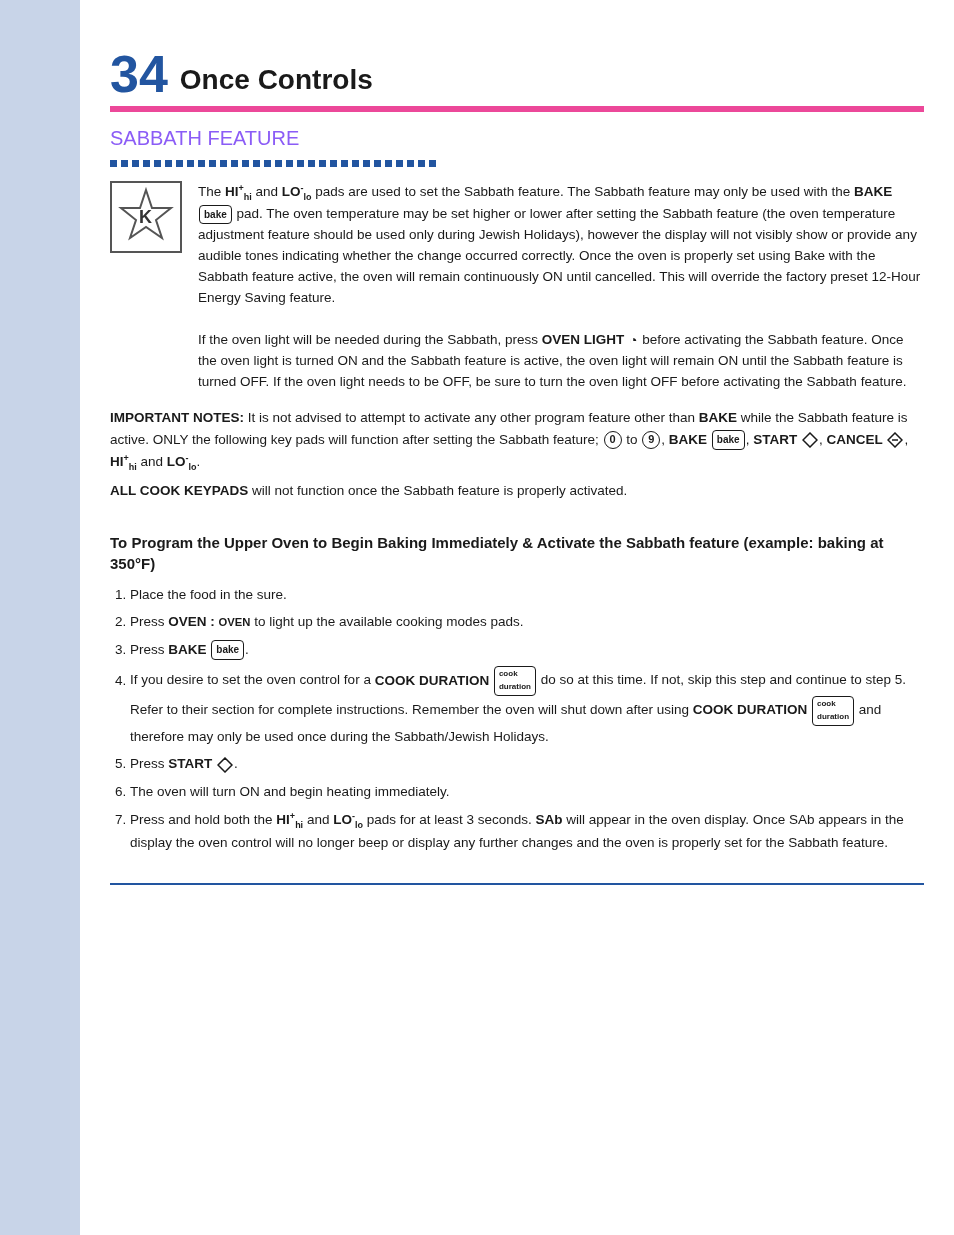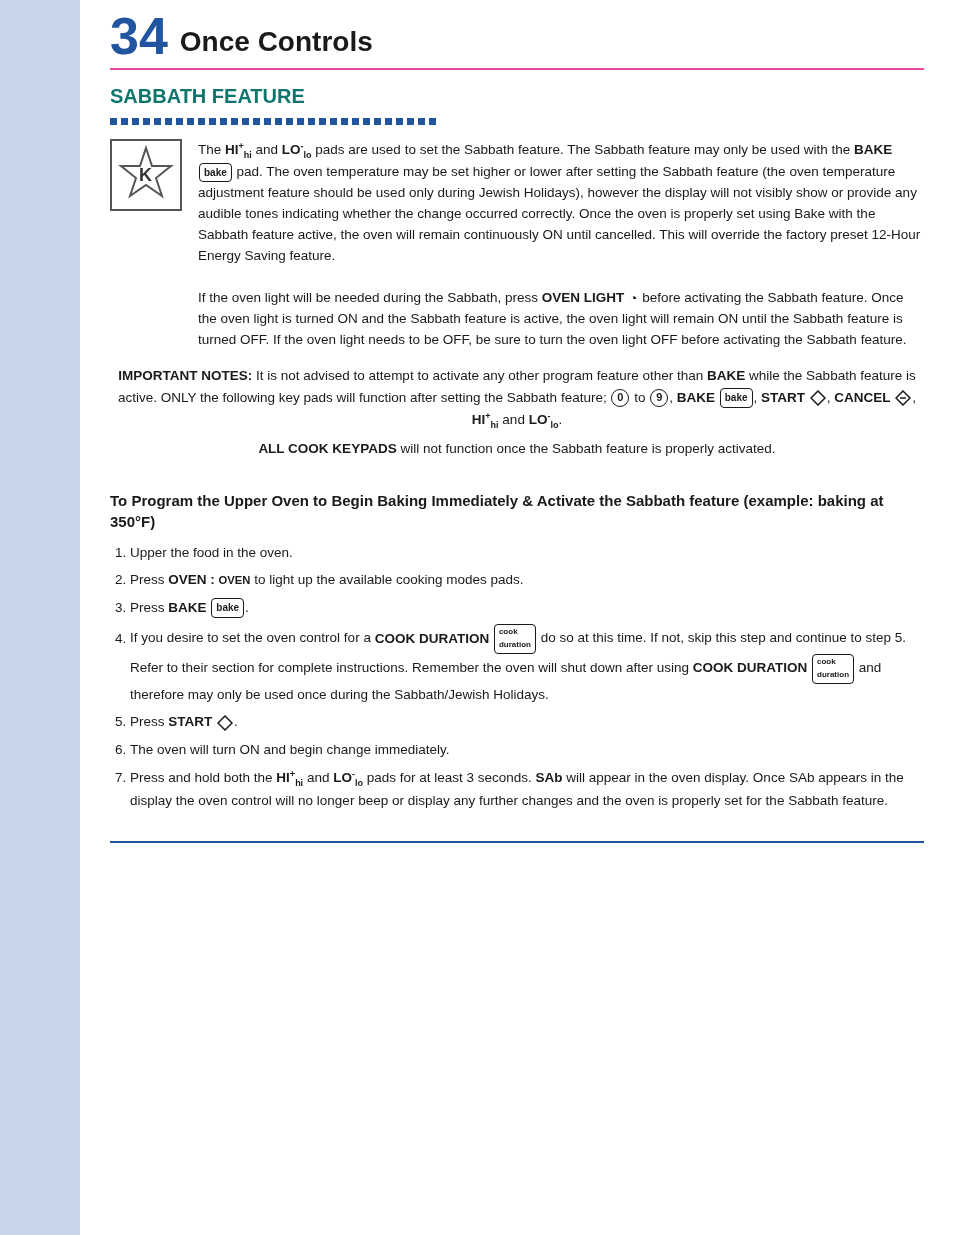--- a/index.html
+++ b/index.html
@@ -29,47 +29,48 @@
     
     .main {
       flex: 1;
       padding: 0 30px 30px 30px;
     }
 
     
     .chapter-header {
       display: flex;
       align-items: flex-end;
-      border-bottom: 2px solid #ec4899;
+      border-bottom: 6px solid #ec4899;
       padding-bottom: 6px;
       margin-bottom: 14px;
       padding-top: 10px;
+      margin-top: 38px;
     }
 
     .chapter-number {
       font-size: 52px;
       font-weight: bold;
       color: #2255a0;
       line-height: 1;
       margin-right: 12px;
     }
 
     .chapter-title {
       font-size: 28px;
       font-weight: bold;
       color: #1a1a1a;
       line-height: 1;
       padding-bottom: 6px;
     }
 
     
     .section-heading {
-      color: #0f766e;
+      color: #8b5cf6;
       font-size: 20px;
-      font-weight: bold;
+      font-weight: normal;
       line-height: 1.2;
       margin-bottom: 4px;
     }
 
     
     .dot-divider {
       display: flex;
       align-items: center;
       gap: 4px;
       margin: 10px 0 14px 0;
@@ -110,21 +111,20 @@
       font-size: 13.5px;
       line-height: 1.55;
       flex: 1;
     }
 
     
     .important-notes {
       margin: 14px 0 10px 0;
       font-size: 13.5px;
       line-height: 1.6;
-      text-align: center;
     }
 
     
     .sub-heading {
       font-size: 15px;
       font-weight: bold;
       color: #1a1a1a;
       margin: 30px 0 10px 0;
       line-height: 1.4;
     }
@@ -288,21 +288,21 @@
       <p style="margin-top:6px;">
         <b>ALL COOK KEYPADS</b> will not function once the Sabbath feature is properly activated.
       </p>
     </div>
 
     <div class="sub-heading">To Program the Upper Oven to Begin Baking Immediately &amp; Activate the Sabbath feature (example: baking at 350°F)</div>
 
     <ol class="steps-list">
 
       <li>
-        <span>Upper the food in the oven.</span>
+        <span>Place the food in the sure.</span>
       </li>
 
       <li>
         Press <b>OVEN : <small>OVEN</small></b> to light up the available cooking modes pads.
       </li>
 
       <li>
         Press <b>BAKE</b> <span class="icon-rounded-rect">bake</span>.
       </li>
 
@@ -312,21 +312,21 @@
 
       <li>
         Press <b>START</b> <span class="icon-diamond">
             <svg viewBox="0 0 16 16" width="16" height="16">
               <polygon points="8,1 15,8 8,15 1,8" fill="none" stroke="#1a1a1a" stroke-width="1.5"></polygon>
             </svg>
           </span>.
       </li>
 
       <li>
-        <span>The oven will turn ON and begin change immediately.</span>
+        <span>The oven will turn ON and begin heating immediately.</span>
       </li>
 
       <li>
         Press and hold both the <b>HI<sup>+</sup><sub>hi</sub></b> and <b>LO<sup>-</sup><sub>lo</sub></b> pads for at least 3 seconds. <b>SAb</b> will appear in the oven display. Once SAb appears in the display the oven control will no longer beep or display any further changes and the oven is properly set for the Sabbath feature.
       </li>
 
     </ol>
 
     <div class="bottom-border"></div>
   </div>

